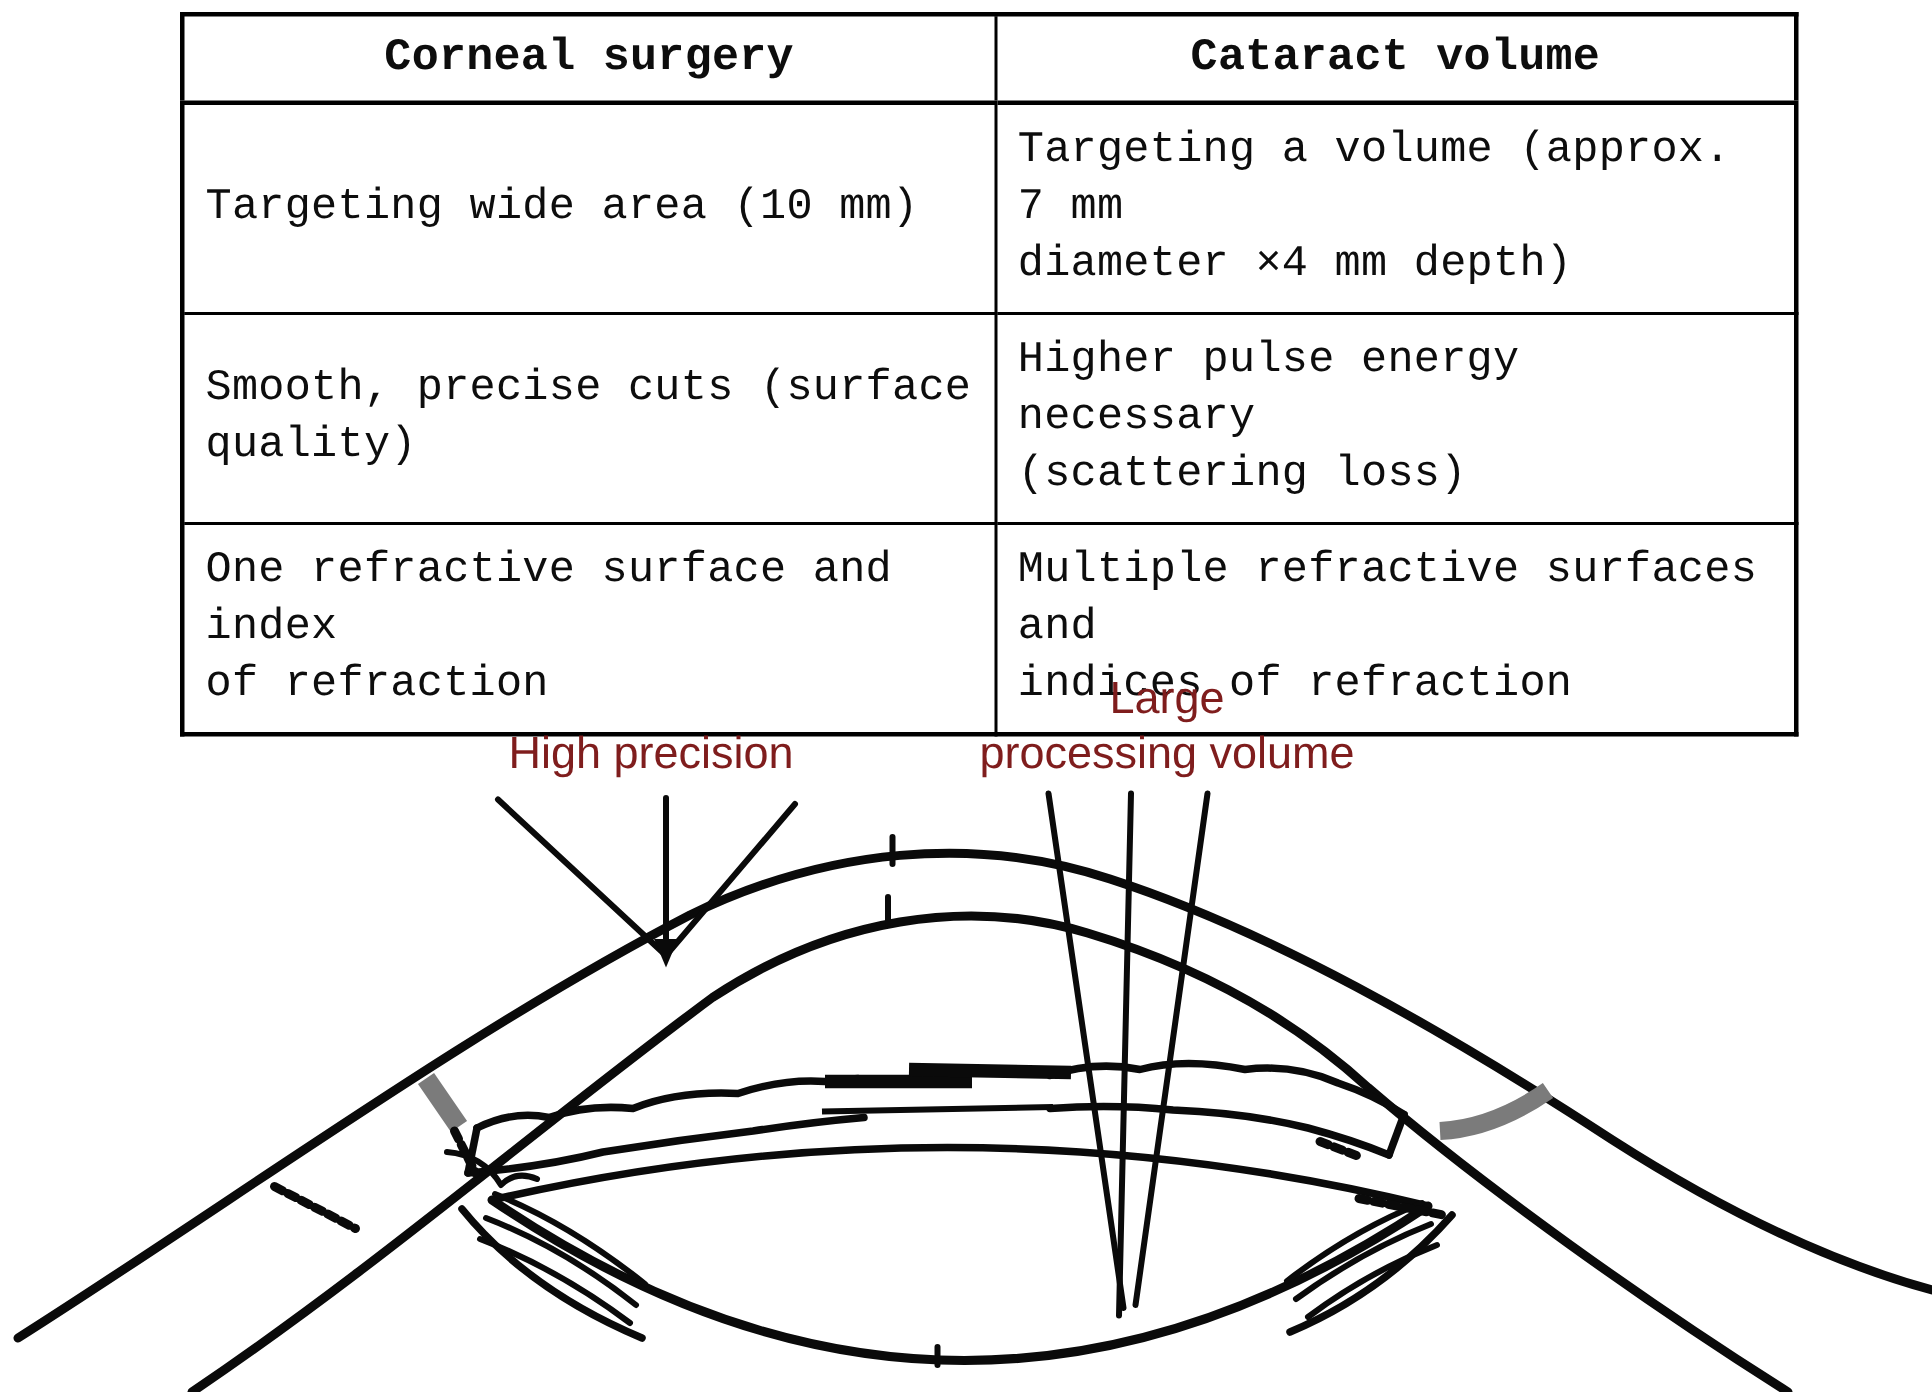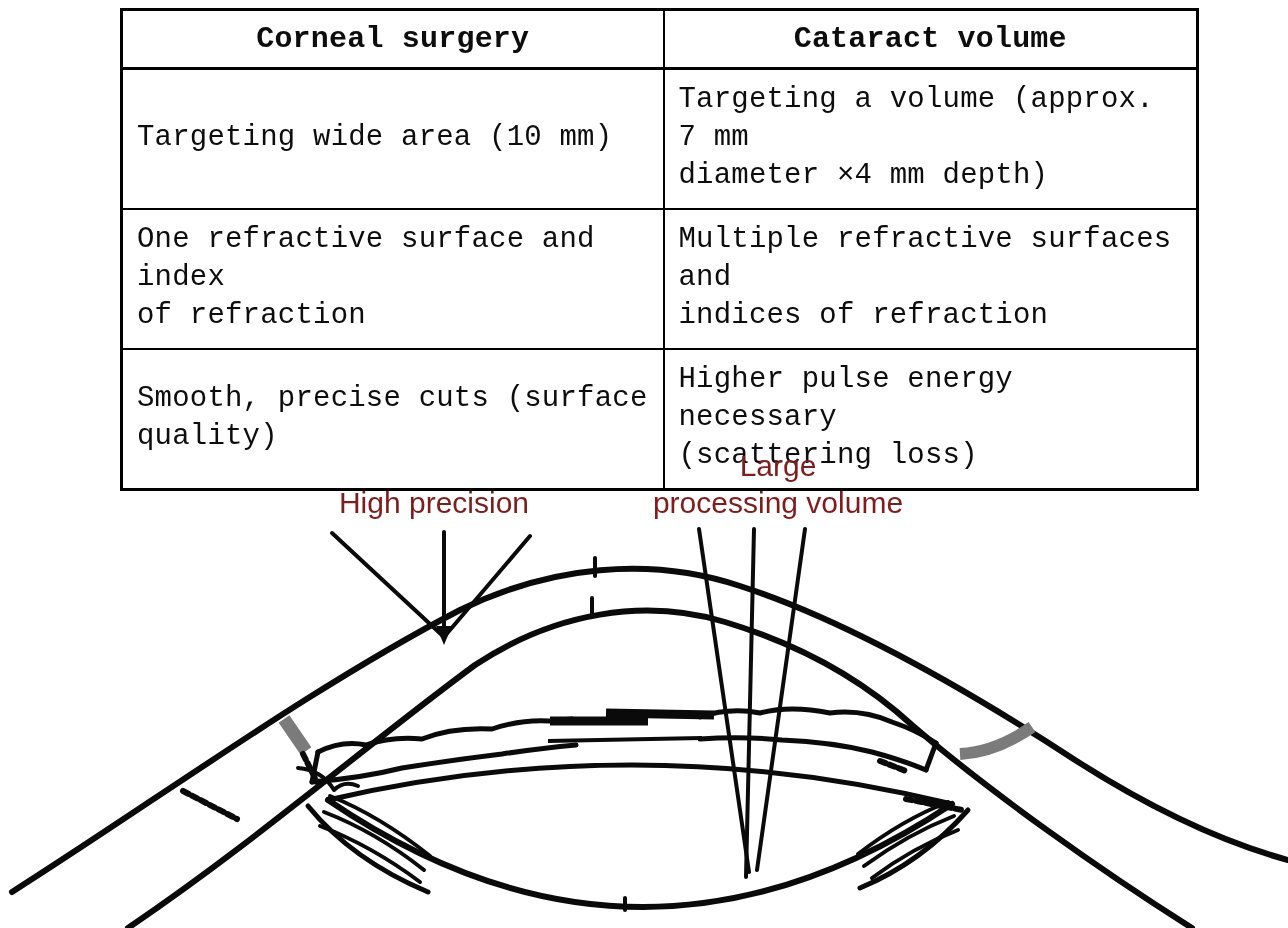--- a/index.html
+++ b/index.html
@@ -56,30 +56,30 @@
       <th>Cataract volume</th>
     </tr>
   </thead>
   <tbody>
     <tr class="row-tall">
       <td>Targeting wide area (10 mm)</td>
       <td>Targeting a volume (approx. 7 mm
 diameter ×4 mm depth)</td>
     </tr>
     <tr class="row-tall">
+      <td>Smooth, precise cuts (surface
+quality)</td>
+      <td>Higher pulse energy necessary
+(scattering loss)</td>
+    </tr>
+    <tr class="row-tall">
       <td>One refractive surface and index
 of refraction</td>
       <td>Multiple refractive surfaces and
 indices of refraction</td>
-    </tr>
-    <tr class="row-tall">
-      <td>Smooth, precise cuts (surface
-quality)</td>
-      <td>Higher pulse energy necessary
-(scattering loss)</td>
     </tr>
   </tbody>
 </table>
 
 <div class="diagram">
 
   <svg class="eye-svg" width="1288" height="498" viewBox="0 0 1288 498">
     <g fill="none" stroke="#0a0a0a" stroke-linecap="round" stroke-linejoin="round">
 
       <path stroke-width="6" d="M 12 462 C 160 368 310 258 460 180 C 550 136 650 126 740 156 C 845 190 960 255 1075 330 C 1150 378 1222 412 1288 430"></path>

